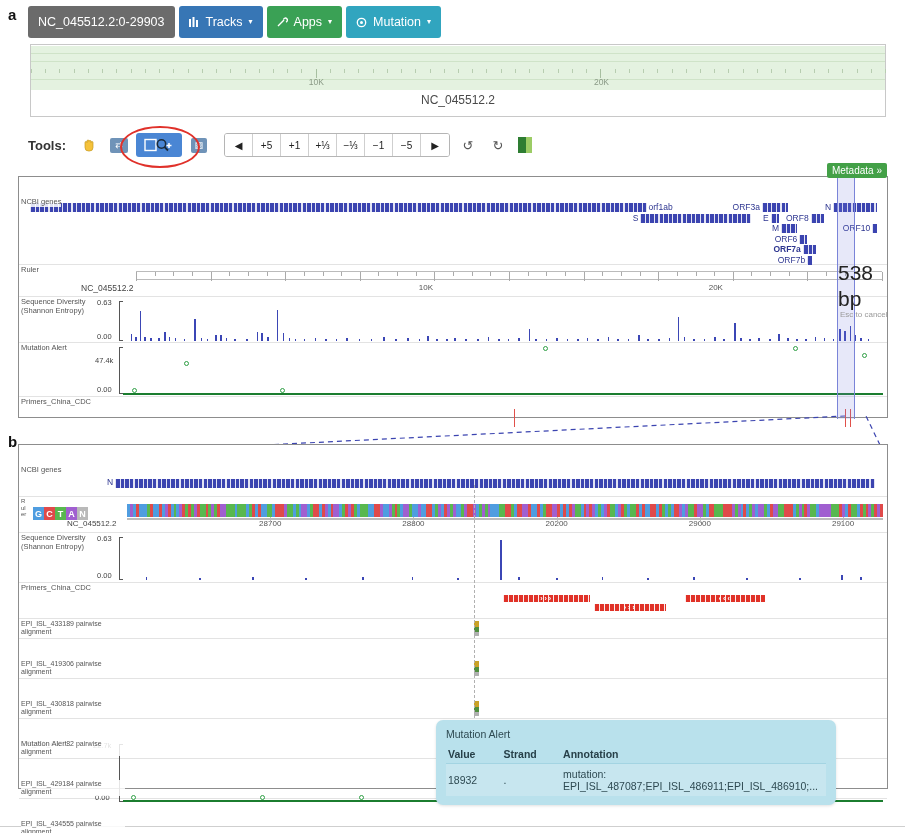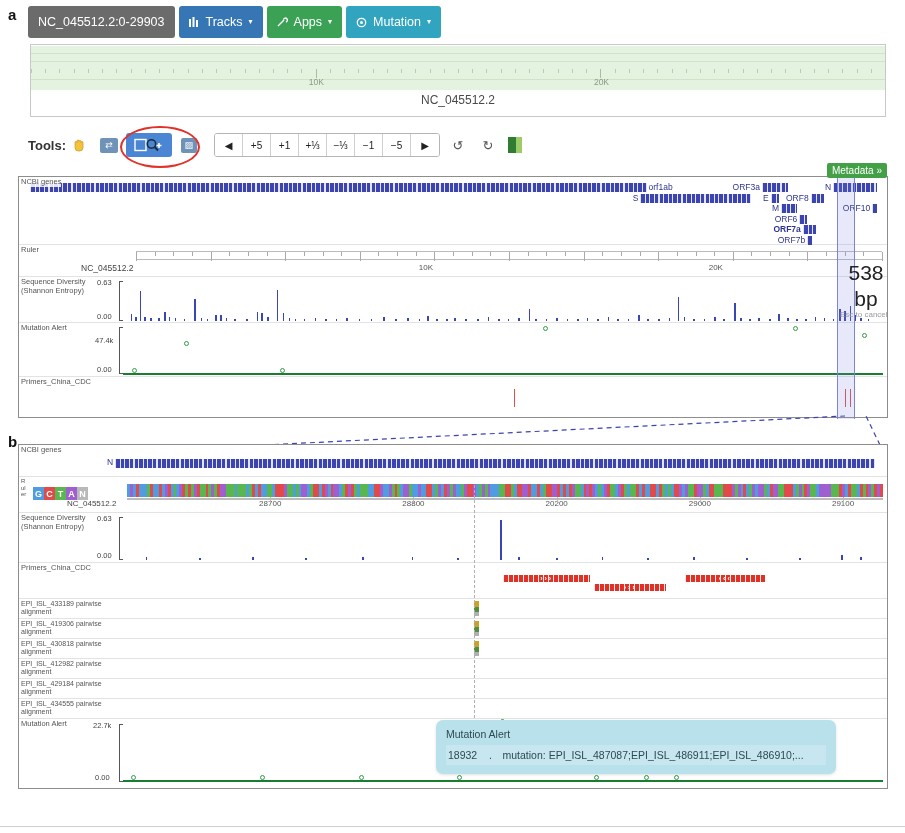--- a/index.html
+++ b/index.html
@@ -45,21 +45,21 @@
   .ov-green { position:absolute; left:0; top:1px; width:100%; height:44px; background:#e4f2e0; }
   .ov-line { position:absolute; left:0; width:100%; height:1px; background:#cfe3c8; }
   .ov-ticks { position:absolute; left:0; top:24px; width:100%; height:10px; }
   .ov-tick { position:absolute; top:0; width:1px; height:4px; background:#b7cdb0; }
   .ov-tick.major { height:9px; background:#a7bfa0; }
   .ov-lbl { position:absolute; top:32px; font-size:8.5px; color:#8a9a86; transform:translateX(-50%); }
   .ov-title { position:absolute; left:0; top:48px; width:100%; text-align:center; font-size:12px; color:#4a4a4a; }
 
   
   .tools-row { position:absolute; left:28px; top:130px; height:30px; display:flex; align-items:center; }
-  .tools-label { font-size:13px; color:#333; font-weight:bold; margin-right:0; font-family:"Liberation Sans", sans-serif; }
+  .tools-label { font-size:13px; color:#333; font-weight:bold; margin-right:10px; font-family:"Liberation Sans", sans-serif; }
   .tool-ico {
     width:26px; height:22px; display:flex; align-items:center; justify-content:center;
     margin-right:4px; border-radius:3px; font-size:12px;
   }
   .tool-ico.sel { background:#4a86d4; width:46px; height:24px; }
   .tool-mini { background:#6f93b8; color:#fff; font-size:9px; width:16px; height:15px;
                display:flex; align-items:center; justify-content:center; border-radius:2px; }
   .zoom-group { display:flex; margin-left:8px; border:1px solid #b5b5b5; border-radius:3px; overflow:hidden; background:#fff; }
   .zbtn {
     min-width:28px; height:22px; display:flex; align-items:center; justify-content:center;
@@ -75,21 +75,21 @@
     border:2.5px solid #e0312a; border-radius:50%;
   }
   .metadata-btn {
     position:absolute; right:18px; top:163px; background:#43a047; color:#fff;
     font-size:10px; padding:2px 5px; border-radius:2px; z-index:6;
   }
 
   
   .tpanel { position:absolute; border:1px solid #8d8d8d; background:#fff; }
   #tracks-a { left:18px; top:176px; width:870px; height:242px; }
-  .trk { position:absolute; left:0; width:100%; border-bottom:1px solid #e3e3e3; }
+  .trk { position:absolute; left:0; width:100%; border-bottom:1px solid #e3e3e3;margin-top:20px; }
   .trk-lbl { position:absolute; left:2px; top:1px; font-size:7.5px; color:#555;
              background:rgba(255,255,255,0.85); line-height:8.5px; z-index:4; max-width:110px; }
   .axis-max, .axis-min { position:absolute; font-size:7.5px; color:#444; }
 
   .gene-row { position:absolute; height:9px; }
   .gene-bar {
     position:absolute; height:9px; background:#3b44b0; top:0;
     background-image:repeating-linear-gradient(90deg, rgba(255,255,255,0.85) 0 1.2px, transparent 1.2px 4.6px);
   }
   .gene-txt { position:absolute; font-size:8.5px; color:#2d3590; top:-1px; white-space:nowrap; }
@@ -100,21 +100,21 @@
 
   .barchart { position:absolute; overflow:hidden; }
   .bar { position:absolute; bottom:0; background:#3b46b5; }
   .axis-bracket { position:absolute; border-left:1px solid #555; }
   .axis-tip { position:absolute; width:4px; height:1px; background:#555; }
 
   .green-line { position:absolute; height:2px; background:#1b7d2f; }
   .g-circ { position:absolute; width:5px; height:5px; border:1px solid #2e9e44; border-radius:50%; background:#fff; }
 
   .sel-region { position:absolute; background:rgba(120,130,220,0.18); border-left:1px solid #7a84d8; border-right:1px solid #7a84d8; z-index:3; }
-  .bp-label { position:absolute; font-size:21px; color:#222; z-index:5; text-align:center; line-height:21px; }
+  .bp-label { position:absolute; font-size:21px; color:#222; z-index:5; line-height:21px; }
   .esc-label { position:absolute; font-size:8px; color:#9a9a9a; z-index:5; }
 
   .primer-red { position:absolute; height:7px; background:#e03127;
     background-image:repeating-linear-gradient(90deg, rgba(255,255,255,0.9) 0 1px, transparent 1px 5px); }
   .primer-tick { position:absolute; width:1px; background:#e0504a; }
 
   
   .connector { position:absolute; left:0; top:415px; width:905px; height:35px; }
 
   
@@ -931,20 +931,25 @@
 
     <div style="position:absolute; left:455px; top:40px; width:1px; height:258px; border-left:1px dashed #b0b0b0;"></div>
   </div>
 
 </div>
 
 <div class="tooltip">
   <div class="tt-line">Mutation Alert</div>
   <table class="tt-table">
     <tbody>
+        <tr>
+      <th style="width:62px;">Value</th>
+      <th style="width:66px;">Strand</th>
+      <th>Annotation</th>
+    </tr>
     <tr>
       <td>18932</td>
       <td>.</td>
       <td>mutation: EPI_ISL_487087;EPI_ISL_486911;EPI_ISL_486910;...</td>
     </tr>
   </tbody>
     </table>
 </div>
 
 <div class="divider-line" style="top:826px;"></div>

